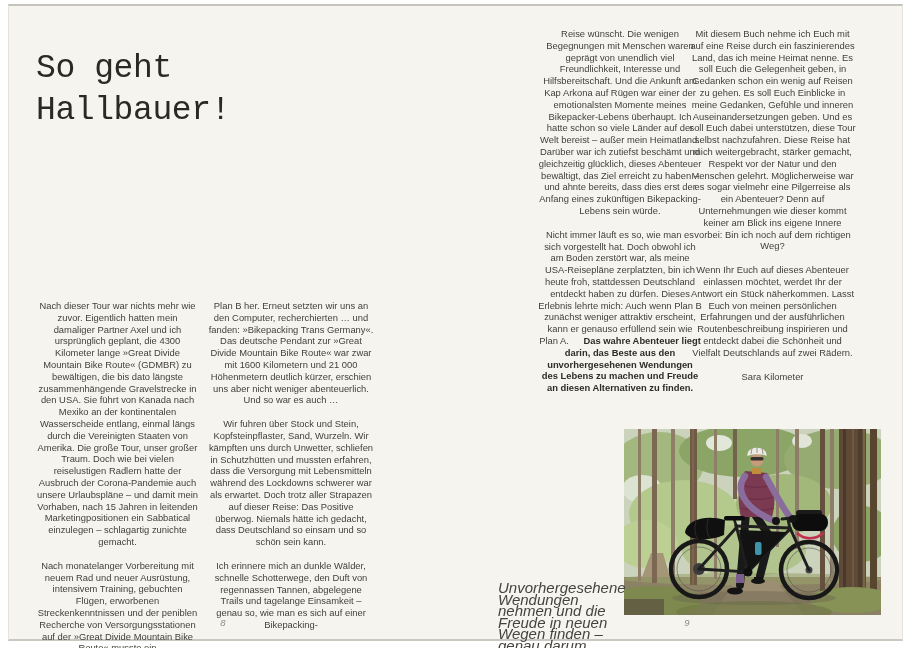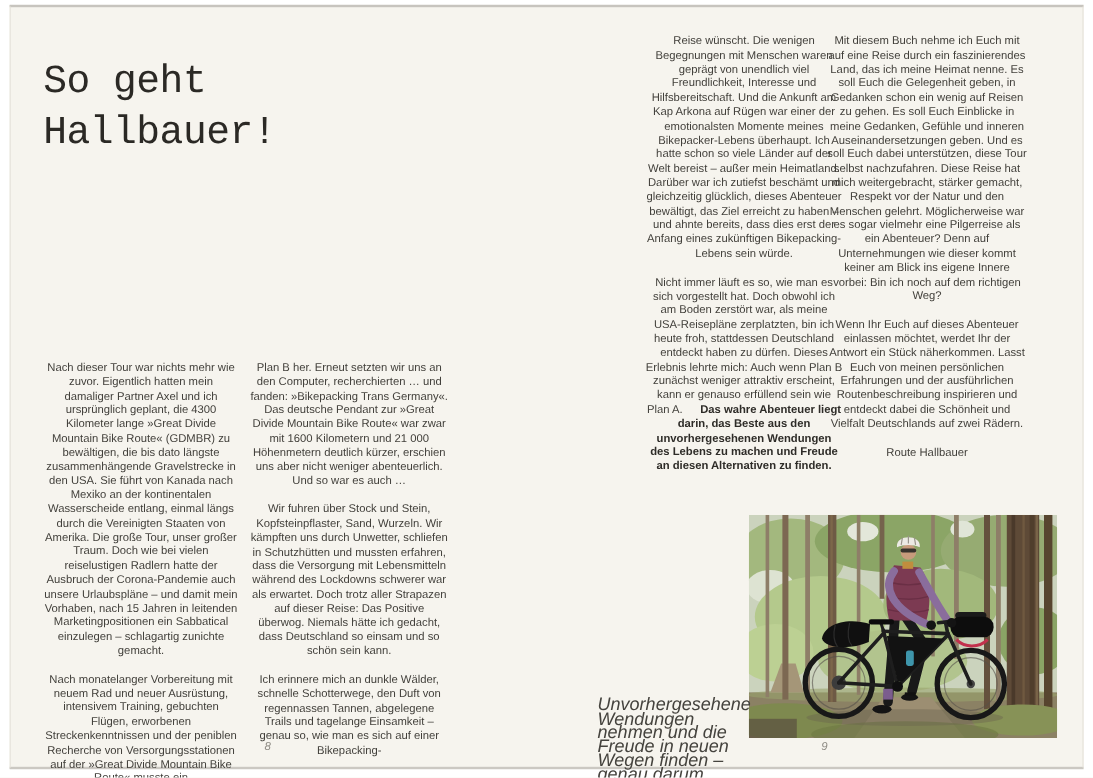--- a/index.html
+++ b/index.html
@@ -75,21 +75,21 @@
   <div class="pagenum pagenum-left">8</div>
 
   <div class="col r-col1">
     <p>Reise wünscht. Die wenigen Begegnungen mit Menschen waren geprägt von unendlich viel Freundlichkeit, Interesse und Hilfsbereitschaft. Und die Ankunft am Kap Arkona auf Rügen war einer der emotionalsten Momente meines Bikepacker-Lebens überhaupt. Ich hatte schon so viele Länder auf der Welt bereist – außer mein Heimatland. Darüber war ich zutiefst beschämt und gleichzeitig glücklich, dieses Abenteuer bewältigt, das Ziel erreicht zu haben – und ahnte bereits, dass dies erst der Anfang eines zukünftigen Bikepacking-Lebens sein würde.</p>
     <p><span>Nicht immer läuft es so, wie man es sich vorgestellt hat. Doch obwohl ich am Boden zerstört war, als meine USA-Reisepläne zerplatzten, bin ich heute froh, stattdessen Deutschland entdeckt haben zu dürfen. Dieses Erlebnis lehrte mich: Auch wenn Plan B zunächst weniger attraktiv erscheint, kann er genauso erfüllend sein wie Plan A. </span><strong>Das wahre Abenteuer liegt darin, das Beste aus den unvorhergesehenen Wendungen des Lebens zu machen und Freude an diesen Alternativen zu finden.</strong></p>
   </div>
 
   <div class="col r-col2">
     <p>Mit diesem Buch nehme ich Euch mit auf eine Reise durch ein faszinierendes Land, das ich meine Heimat nenne. Es soll Euch die Gelegenheit geben, in Gedanken schon ein wenig auf Reisen zu gehen. Es soll Euch Einblicke in meine Gedanken, Gefühle und inneren Auseinandersetzungen geben. Und es soll Euch dabei unterstützen, diese Tour selbst nachzufahren. Diese Reise hat mich weitergebracht, stärker gemacht, Respekt vor der Natur und den Menschen gelehrt. Möglicherweise war es sogar vielmehr eine Pilgerreise als ein Abenteuer? Denn auf Unternehmungen wie dieser kommt keiner am Blick ins eigene Innere vorbei: Bin ich noch auf dem richtigen Weg?</p>
     <p>Wenn Ihr Euch auf dieses Abenteuer einlassen möchtet, werdet Ihr der Antwort ein Stück näherkommen. Lasst Euch von meinen persönlichen Erfahrungen und der ausführlichen Routenbeschreibung inspirieren und entdeckt dabei die Schönheit und Vielfalt Deutschlands auf zwei Rädern.</p>
-    <p class="signature">Route Hallbauer</p>
+    <p class="signature">Sara Kilometer</p>
   </div>
 
   <div class="photo">
     <svg viewBox="0 0 257 186" preserveAspectRatio="none">
 
       <rect width="257" height="186" fill="#cbd3bd"></rect>
       <ellipse cx="35" cy="35" rx="45" ry="32" fill="#a3b87e"></ellipse>
       <ellipse cx="120" cy="22" rx="65" ry="26" fill="#8ba566"></ellipse>
       <ellipse cx="215" cy="30" rx="55" ry="30" fill="#96ab72"></ellipse>
       <ellipse cx="95" cy="14" rx="13" ry="8" fill="#e3e7da"></ellipse>

